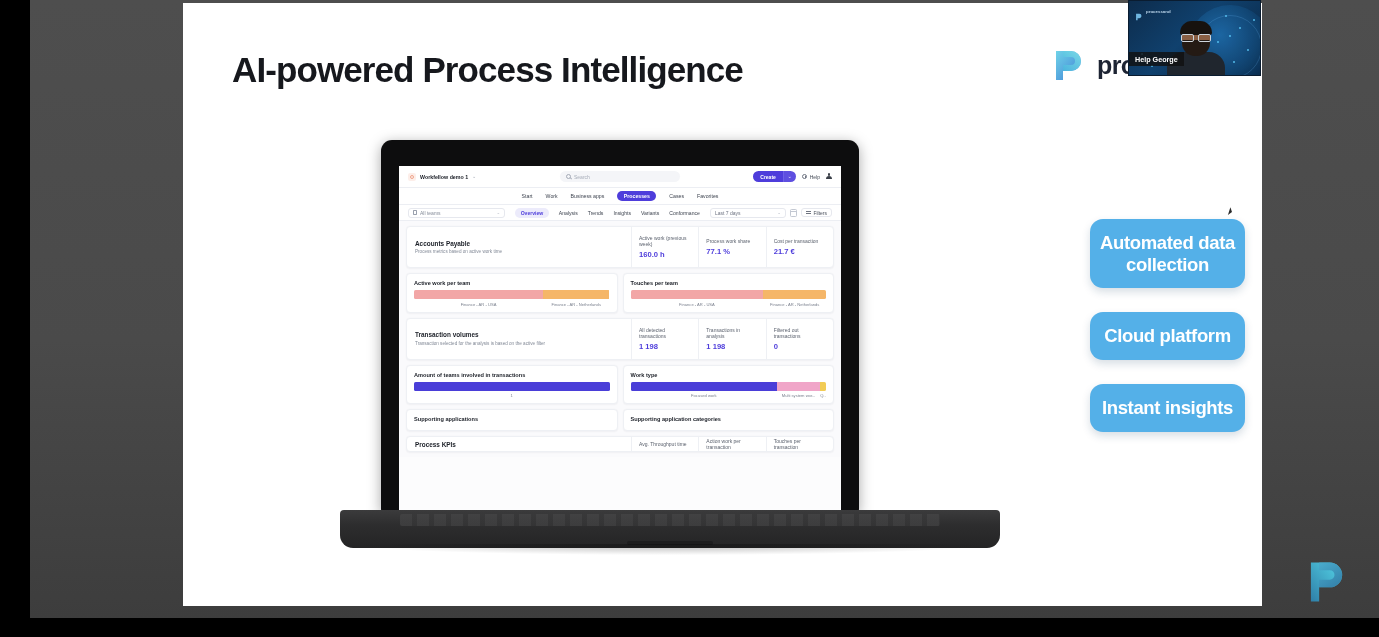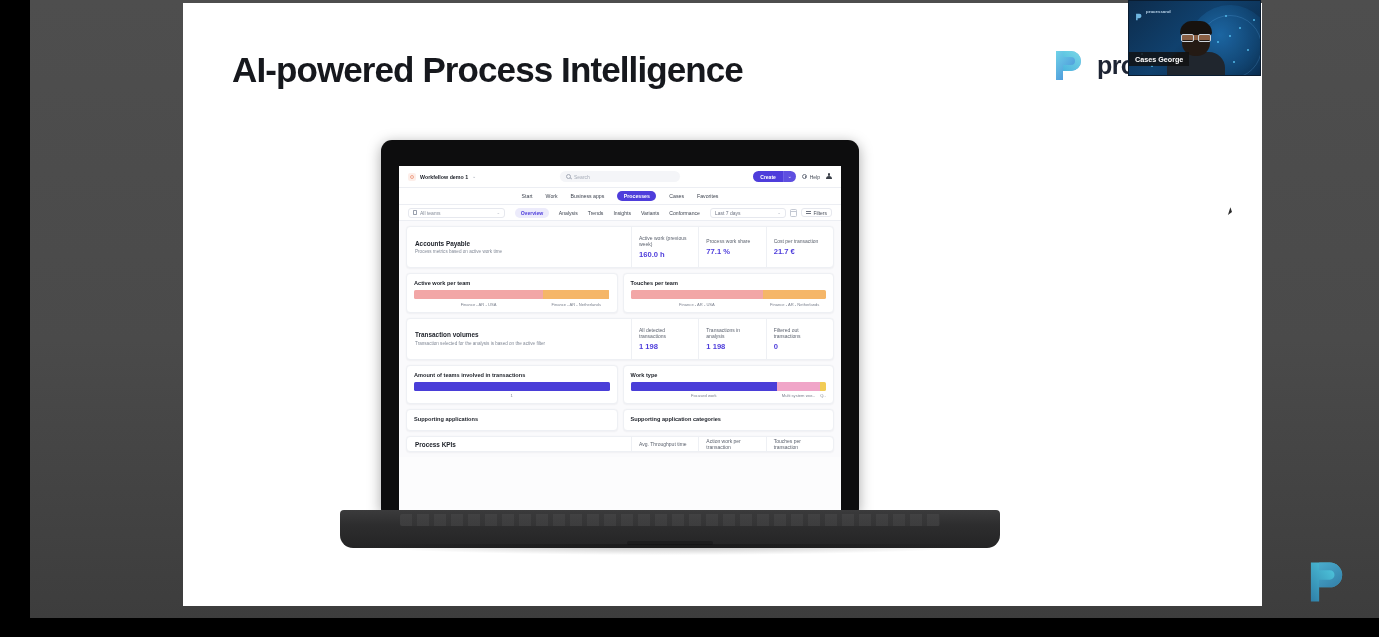--- a/index.html
+++ b/index.html
@@ -469,20 +469,25 @@
           </div>
         </div>
       </div>
 
       <div class="base">
         <div class="deck-keys"></div>
       </div>
       <div class="base-shadow"></div>
     </div>
 
+    <div class="pills">
+      <div class="pill">Automated data collection</div>
+      <div class="pill">Cloud platform</div>
+      <div class="pill">Instant insights</div>
+    </div>
     <div class="cursor-dot"></div>
   </div>
 
   <div class="vid">
     <div class="globe"></div>
     <div class="dotfield">
       <i style="left:96px;top:14px"></i>
         <i style="left:110px;top:26px"></i>
       <i style="left:88px;top:40px"></i>
         <i style="left:118px;top:48px"></i>
@@ -501,21 +506,21 @@
       <span class="p-glass"></span>
     </div>
     <div class="vid-logo">
       <span class="vl-mark">
         <svg width="8" height="8" viewBox="0 0 37 37">
           <path d="M5 4 h15 a10 10 0 0 1 0 20 h-8 v9 h-7z" fill="#6fb6e0"></path>
         </svg>
       </span>
       <span class="vl-text">processand</span>
     </div>
-    <div class="namechip">Cases George</div>
+    <div class="namechip">Help George</div>
   </div>
 
   <div class="watermark">
     <svg width="44" height="46" viewBox="0 0 37 39">
       <defs>
         <linearGradient id="wm1" x1="0" y1="1" x2="1" y2="0">
           <stop offset="0" stop-color="#2f7fa8"></stop>
             <stop offset="1" stop-color="#55d6e8"></stop>
         </linearGradient>
         <linearGradient id="wm2" x1="0" y1="0" x2="1" y2="1">

